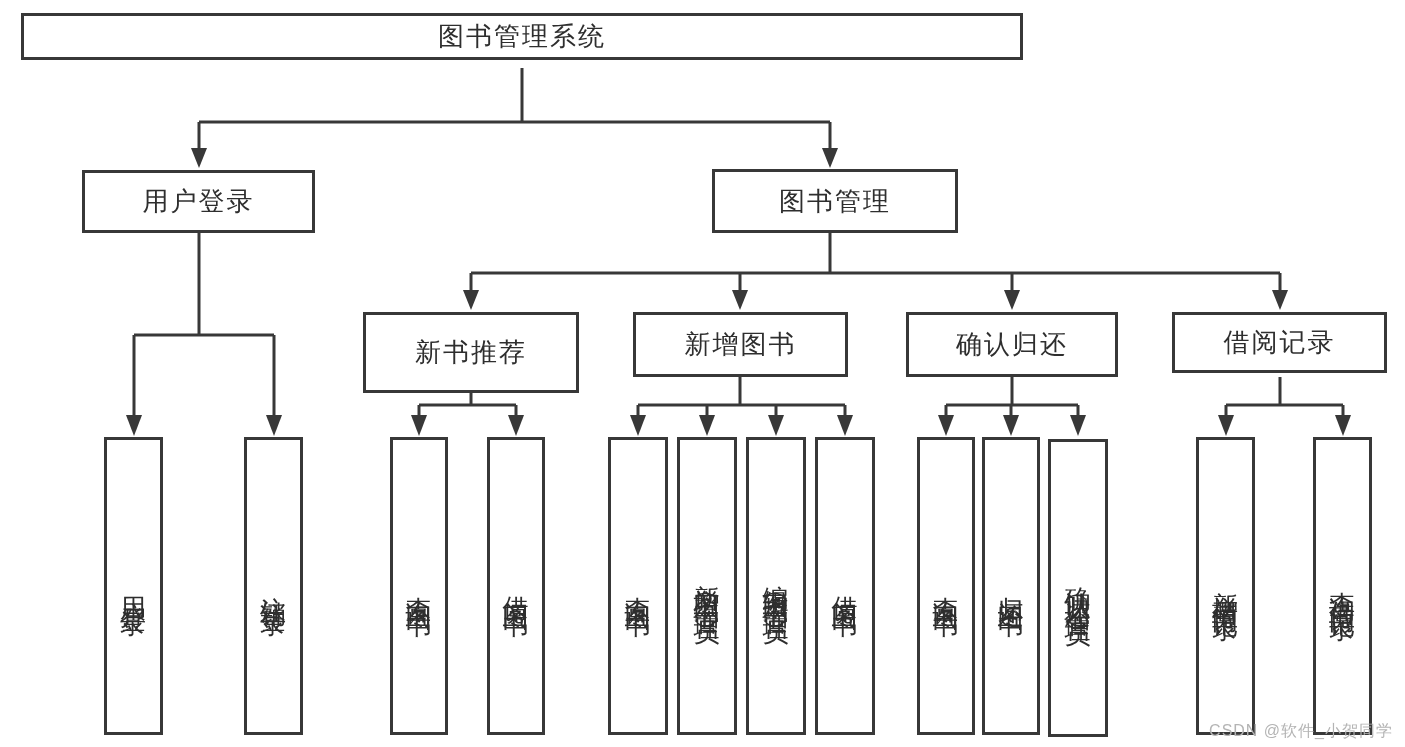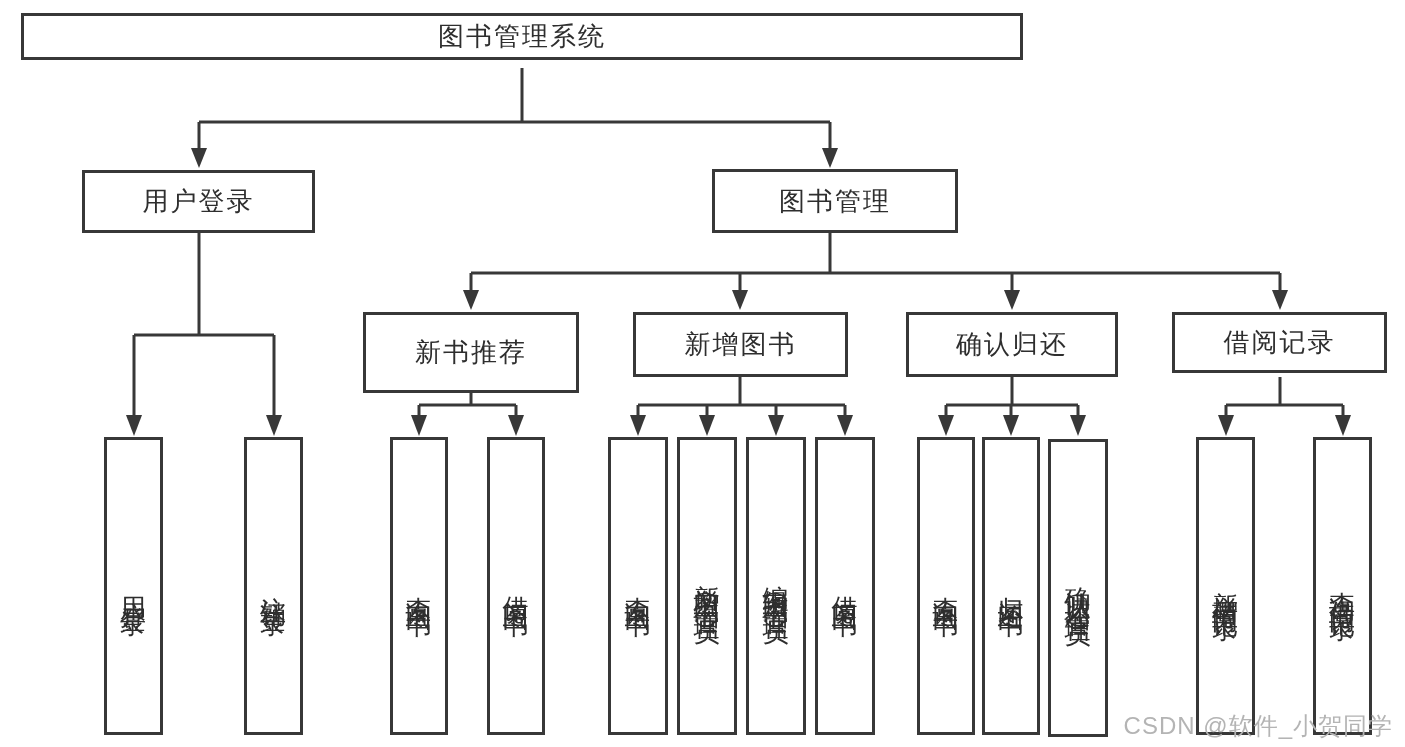--- a/index.html
+++ b/index.html
@@ -62,21 +62,21 @@
     font-size: 26px;
     letter-spacing: 5px;
     line-height: 1;
     color: var(--text);
     white-space: nowrap;
   }
   .watermark {
     position: absolute;
     right: 12px;
     bottom: 5px;
-    font-size: 24px;
+    font-size: 16px;
     letter-spacing: 1px;
     color: var(--watermark);
     z-index: 3;
   }
 </style>
 </head>
 <body>
 
 <div class="canvas">
 

